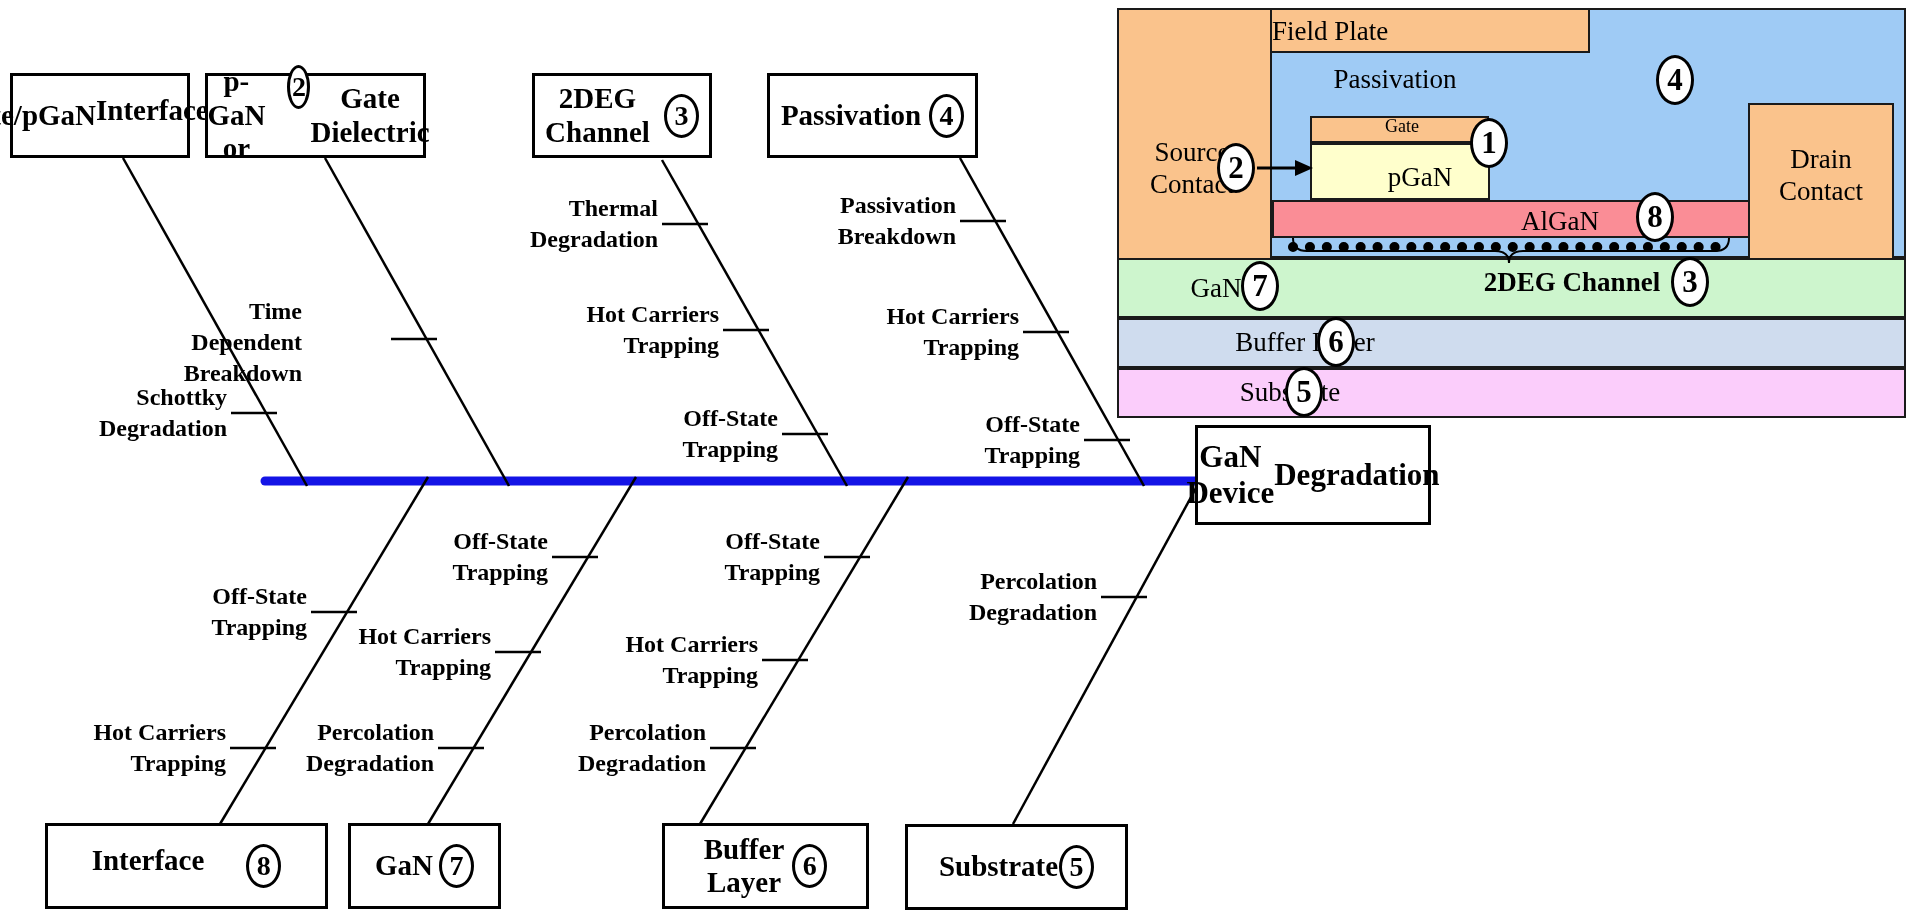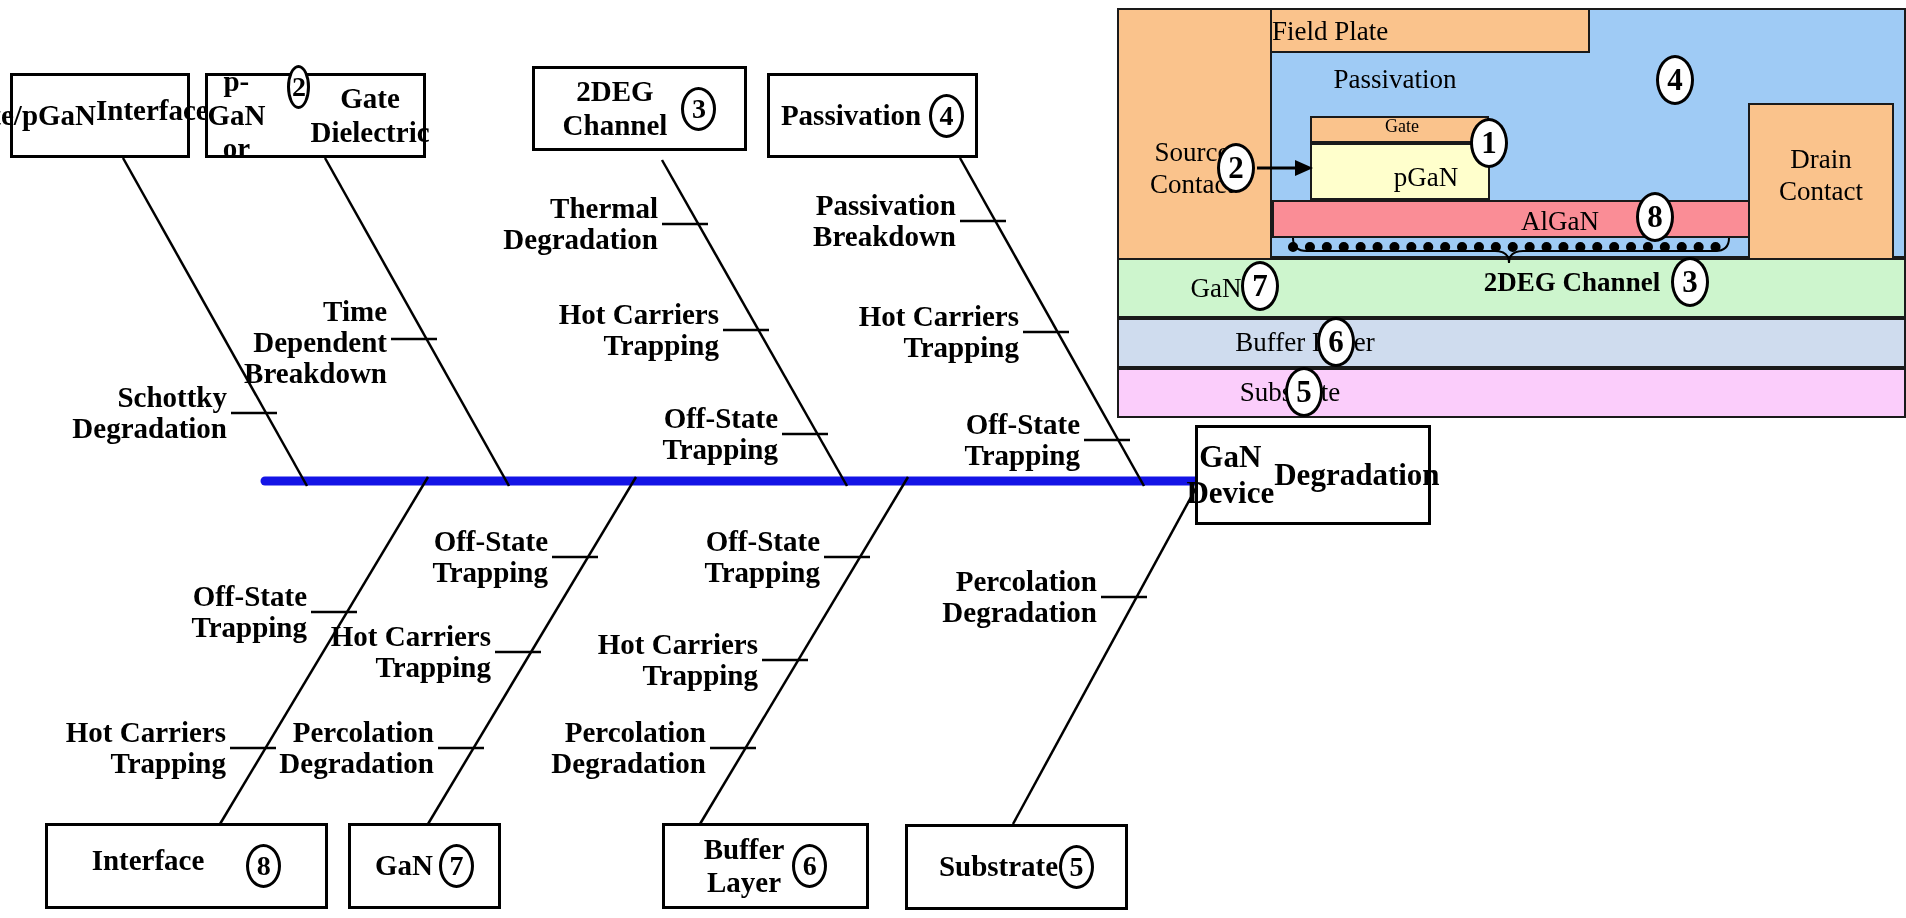--- a/index.html
+++ b/index.html
@@ -6,21 +6,21 @@
   #stage{position:relative;width:1906px;height:918px;background:#fff;overflow:hidden;
          font-family:"Liberation Serif","DejaVu Serif",serif;color:#000;}
   svg{position:absolute;left:0;top:0;}
   .box{position:absolute;box-sizing:border-box;background:#fff;border:3px solid #000;
        display:flex;flex-direction:row;align-items:center;justify-content:center;
        font-weight:bold;font-size:29px;line-height:1.15;text-align:center;z-index:3;}
   .hrow{display:flex;align-items:flex-start;justify-content:center;}
   .cnum{display:inline-flex;align-items:center;justify-content:center;box-sizing:border-box;
         width:35px;height:44px;border:3px solid #000;border-radius:50%;
         font-weight:bold;font-size:28px;background:#fff;line-height:1;}
-  .cause{position:absolute;font-weight:bold;font-size:29px;line-height:31px;
+  .cause{position:absolute;font-weight:bold;font-size:24px;line-height:31px;
          text-align:right;white-space:pre-line;width:300px;z-index:2;}
   
   #panel{position:absolute;left:1117px;top:8px;width:789px;height:410px;box-sizing:border-box;z-index:2;}
   .blk{position:absolute;box-sizing:border-box;border:2px solid #1a1a1a;}
   .plabel{position:absolute;font-size:27px;line-height:32px;text-align:center;z-index:5;}
   .pnum{position:absolute;box-sizing:border-box;width:38px;height:50px;border:3px solid #000;
         border-radius:50%;background:#fff;display:flex;align-items:center;justify-content:center;
         font-weight:bold;font-size:31px;z-index:6;}
   .callout{position:absolute;box-sizing:border-box;border:2.4px dashed #333;border-radius:8px;
            background:#fff;display:flex;align-items:center;justify-content:center;gap:8px;z-index:6;}
@@ -71,21 +71,21 @@
         <span class="cnum" style="margin-left:2px;">1</span>
       </div>
   </div>
   <div class="box" style="left:205px;top:73px;width:221px;height:85px;">
     <div class="hrow">
         <span>p-GaN or</span>
         <span class="cnum" style="margin-left:16px;">2</span>
       </div>
     <div>Gate Dielectric</div>
   </div>
-  <div class="box" style="left:532px;top:66px;width:215px;height:85px;flex-direction:row;">
+  <div class="box" style="left:532px;top:73px;width:180px;height:85px;flex-direction:row;">
     <div>
         <div>2DEG</div>
         <div>Channel</div>
       </div>
     <span class="cnum" style="margin-left:14px;">3</span>
   </div>
   <div class="box" style="left:767px;top:73px;width:211px;height:85px;flex-direction:row;">
     <span>Passivation</span>
     <span class="cnum" style="margin-left:8px;">4</span>
   </div>
@@ -112,21 +112,21 @@
       </div>
     <span class="cnum" style="margin-left:8px;">6</span>
   </div>
   <div class="box" style="left:905px;top:824px;width:223px;height:86px;flex-direction:row;">
     <span>Substrate</span>
     <span class="cnum" style="margin-left:1px;">5</span>
   </div>
 
   <div class="cause" style="right:1679px;top:382px;">Schottky
 Degradation</div>
-  <div class="cause" style="right:1519px;top:296px;">Time
+  <div class="cause" style="right:1604px;top:296px;">Time
 Dependent
 Breakdown</div>
   <div class="cause" style="right:1248px;top:193px;">Thermal
 Degradation</div>
   <div class="cause" style="right:1187px;top:299px;">Hot Carriers
 Trapping</div>
   <div class="cause" style="right:1128px;top:403px;">Off-State
 Trapping</div>
   <div class="cause" style="right:950px;top:190px;">Passivation
 Breakdown</div>
@@ -180,21 +180,21 @@
     <div class="plabel" style="left:178px;top:55px;width:200px;">Passivation</div>
     <div class="plabel" style="left:0;top:128px;width:150px;">
       <div>Source</div>
       <div>Contact</div>
     </div>
     <div class="plabel" style="left:631px;top:135px;width:146px;">
       <div>Drain</div>
       <div>Contact</div>
     </div>
     <div class="plabel" style="left:225px;top:105px;width:120px;font-size:18px;line-height:27px;">Gate</div>
-    <div class="plabel" style="left:239px;top:153px;width:140px;">pGaN</div>
+    <div class="plabel" style="left:233px;top:153px;width:140px;">pGaN</div>
     <div class="plabel" style="left:343px;top:197px;width:200px;">AlGaN</div>
     <div class="plabel" style="left:39px;top:264px;width:120px;">GaN</div>
     <div class="plabel" style="left:315px;top:258px;width:280px;font-weight:bold;">2DEG Channel</div>
     <div class="plabel" style="left:68px;top:318px;width:240px;">Buffer Layer</div>
     <div class="plabel" style="left:53px;top:368px;width:240px;">Substrate</div>
 
     <div class="pnum" style="left:353px;top:110px;">1</div>
     <div class="pnum" style="left:100px;top:135px;">2</div>
     <div class="pnum" style="left:554px;top:249px;">3</div>
     <div class="pnum" style="left:539px;top:47px;">4</div>

